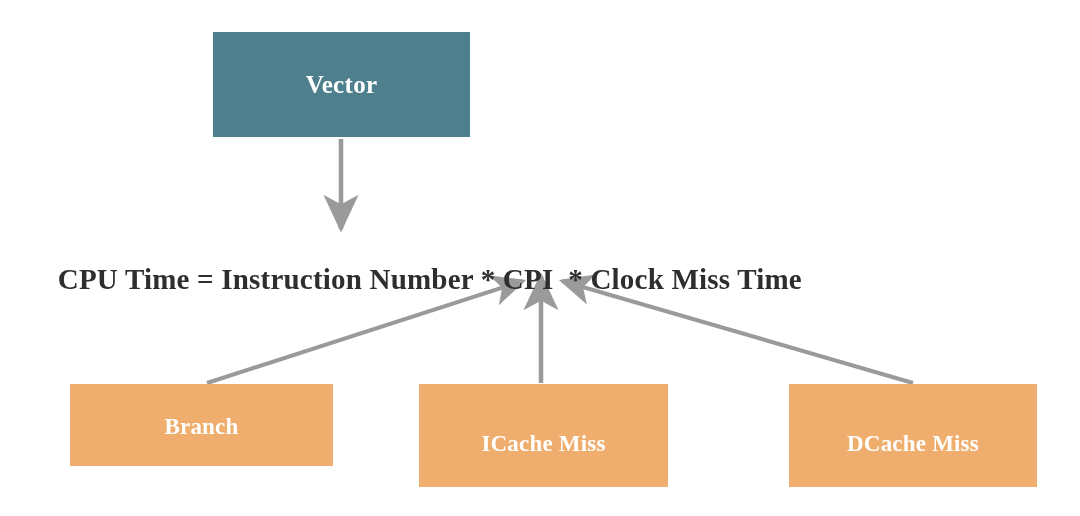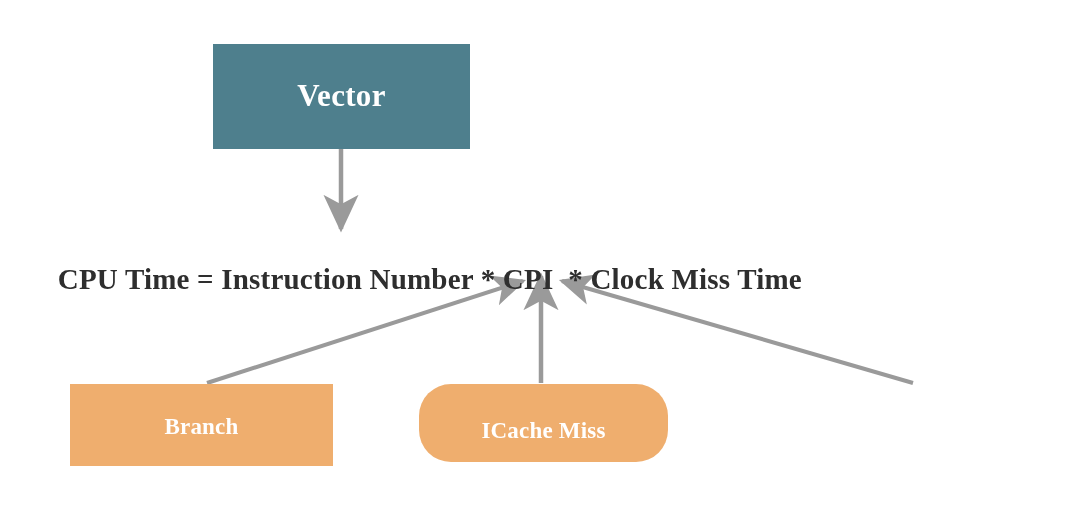--- a/index.html
+++ b/index.html
@@ -37,41 +37,39 @@
     font-family: "Liberation Serif", "DejaVu Serif", serif;
     line-height: 1.18;
     box-sizing: border-box;
   }
   #node-vector {
     left: 213px;
     top: 32px;
     width: 257px;
     height: 105px;
     background: #4E7F8D;
-    font-size: 31px;
+    font-size: 25px;
     letter-spacing: 0.3px;
-    margin-top: 12px;
   }
   .leaf-box {
     background: #EFAE6E;
     font-size: 23px;
     letter-spacing: 0.2px;
   }
   #node-branch {
     left: 70px;
     top: 384px;
     width: 263px;
     height: 82px;
   }
   #node-icache {
     left: 419px;
     top: 384px;
     width: 249px;
-    height: 78px;
-    border-radius: 32px;
+    height: 103px;
   }
   #node-dcache {
     left: 789px;
     top: 384px;
     width: 248px;
     height: 103px;
   }
   #node-branch .box-label { transform: translateY(2px); }
   #node-icache .box-label,
   #node-dcache .box-label { transform: translateY(8px); }
@@ -120,14 +118,17 @@
   <div class="node-box leaf-box" id="node-branch">
     <span class="box-label">
       <span>Branch</span><br>
     </span>
   </div>
 
   <div class="node-box leaf-box" id="node-icache">
     <span class="box-label">ICache Miss</span>
   </div>
 
+  <div class="node-box leaf-box" id="node-dcache">
+    <span class="box-label">DCache Miss</span>
+  </div>
 
 </div>
 
 </body></html>

